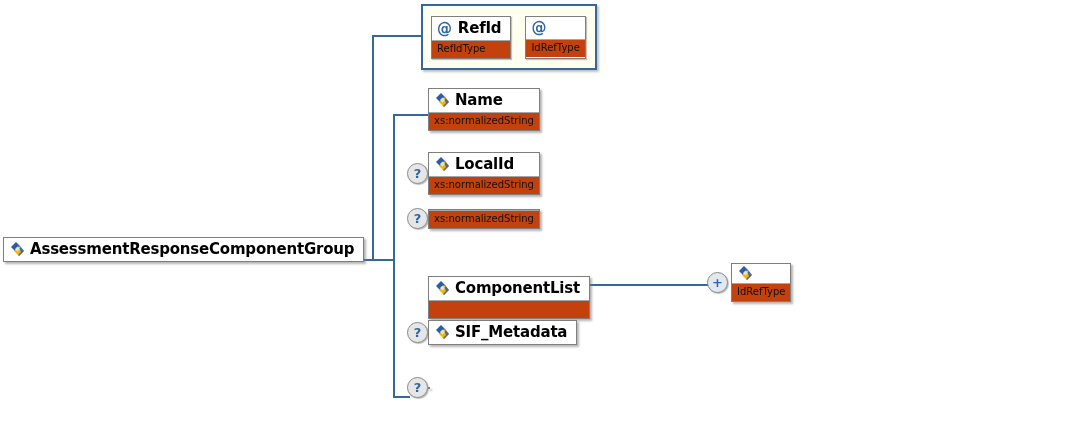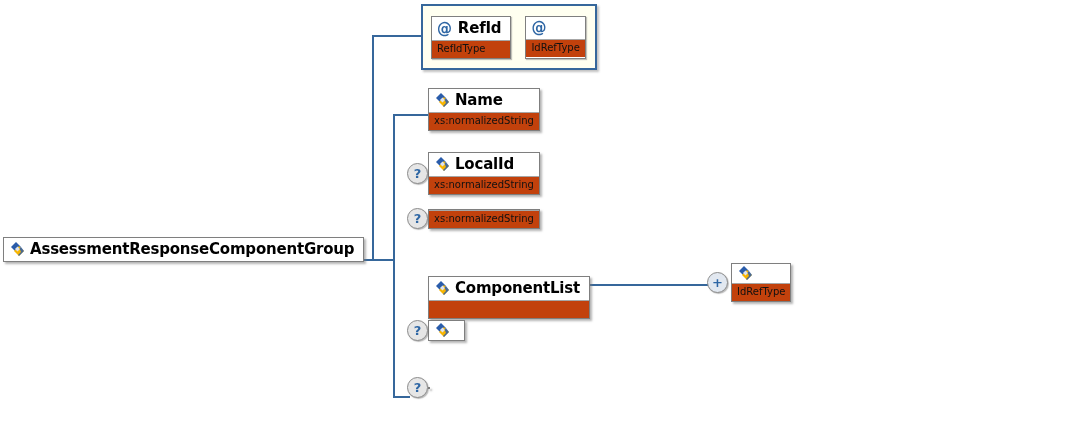--- a/index.html
+++ b/index.html
@@ -172,20 +172,21 @@
     </div>
   </div>
 
   <div class="row" style="left:407px; top:320px;">
     <div class="badge">?</div>
     <div class="node">
       <div class="title">
         <svg class="el-icon" viewBox="0 0 16 15">
             <use href="#elicon"></use>
           </svg>
+        <span>SIF_Metadata</span>
       </div>
     </div>
   </div>
 
   <div class="row" style="left:407px; top:377px;">
     <div class="badge">?</div>
     <div class="node">
     </div>
   </div>
 

